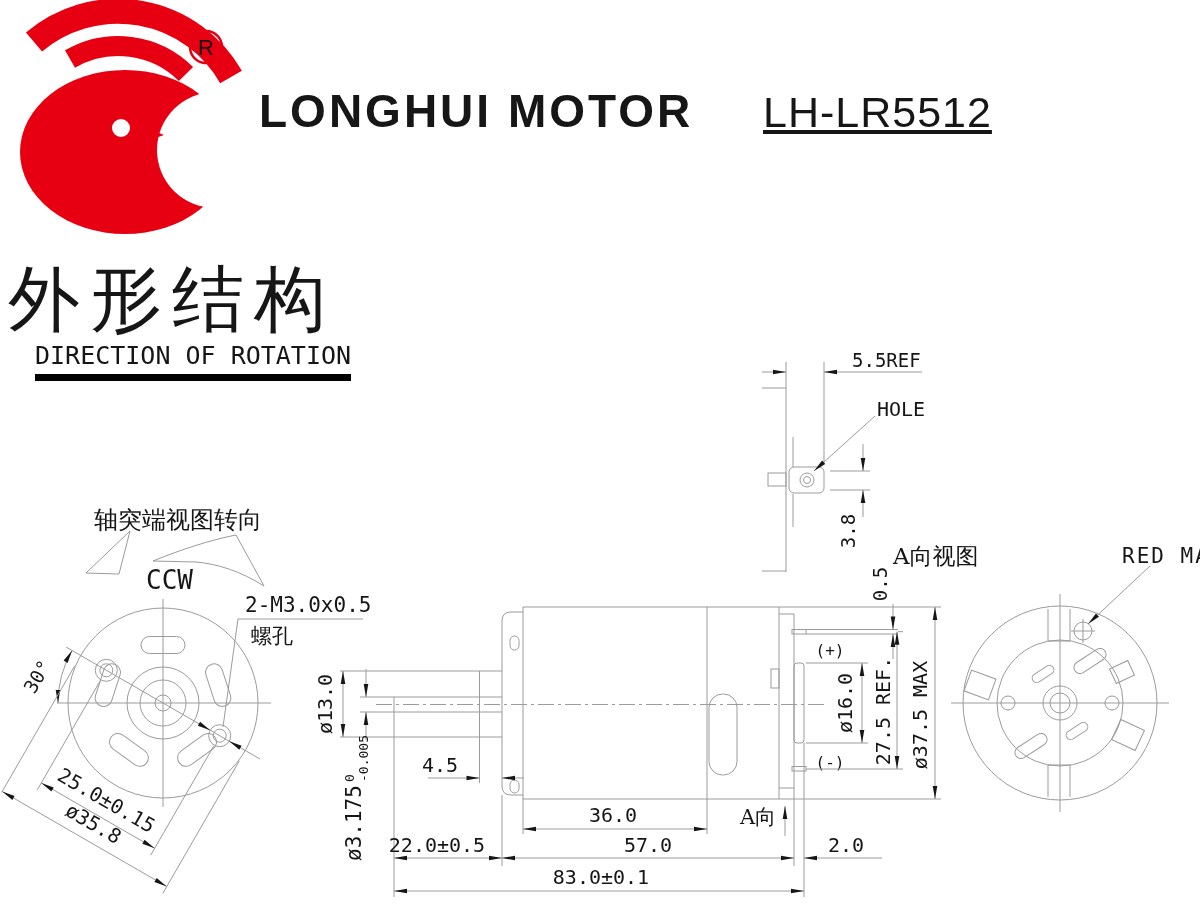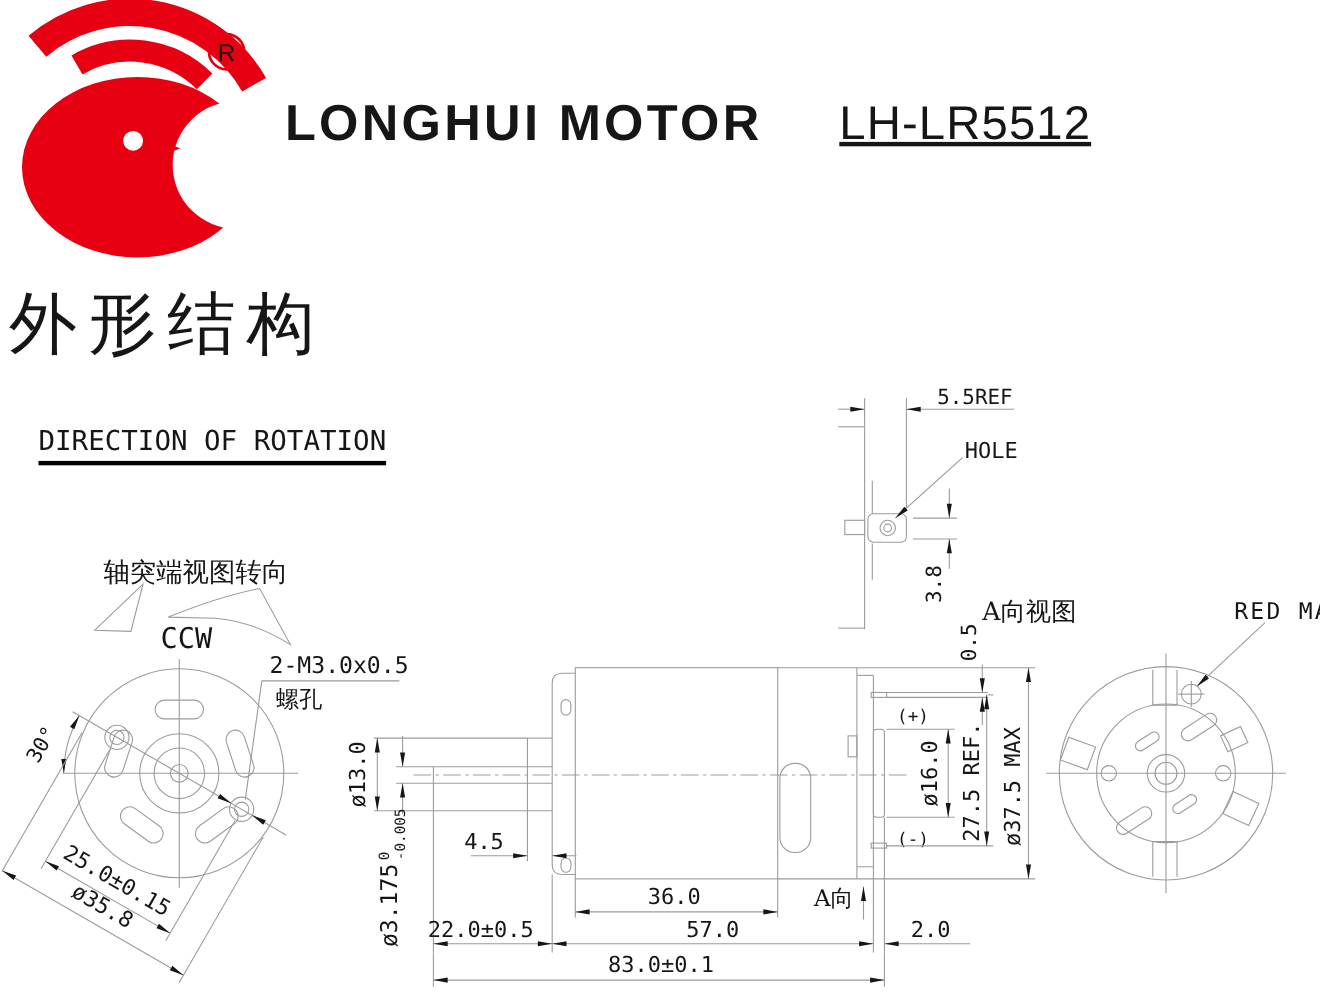--- a/index.html
+++ b/index.html
@@ -1,25 +1,25 @@
 <!DOCTYPE html>
 <html><head>
 <meta charset="utf-8">
 <style>
   html,body{margin:0;padding:0;background:#ffffff;}
   #page{position:relative;width:1200px;height:913px;background:#fff;overflow:hidden;
         font-family:"Liberation Sans",sans-serif;color:#161616;}
   .abs{position:absolute;}
   #brand{left:259px;top:84px;font-size:46px;font-weight:700;letter-spacing:3px;}
   #model{left:763px;top:88px;font-size:43px;font-weight:500;letter-spacing:1px;text-decoration:underline;}
-  #title-zh{left:8px;top:252px;font-size:62px;letter-spacing:10px;
+  #title-zh{left:8px;top:252px;font-size:72px;letter-spacing:10px;
             font-family:Liberation Sans, sans-serif;}
   #title-en{left:278px;top:254px;font-size:57px;font-weight:500;word-spacing:22px;letter-spacing:1px;}
   #dir-heading{left:35px;top:341px;font-size:25px;font-family:"DejaVu Sans Mono",monospace;
-               border-bottom:4px solid #000000;padding-bottom:4px;letter-spacing:0px;margin-top:45px;}
+               border-bottom:7px solid #000000;padding-bottom:4px;letter-spacing:0px;}
   svg text{font-family:"DejaVu Sans Mono",monospace;fill:#161616;}
   .ln{stroke:#9b9b9b;stroke-width:1;fill:none;}
   .cl{stroke:#9b9b9b;stroke-width:1;fill:none;stroke-dasharray:16 4 3 4;}
   .zh{font-family:"DejaVu Serif","Liberation Serif",serif;}
 </style>
 </head>
 <body>
 
 <div id="page">
 

